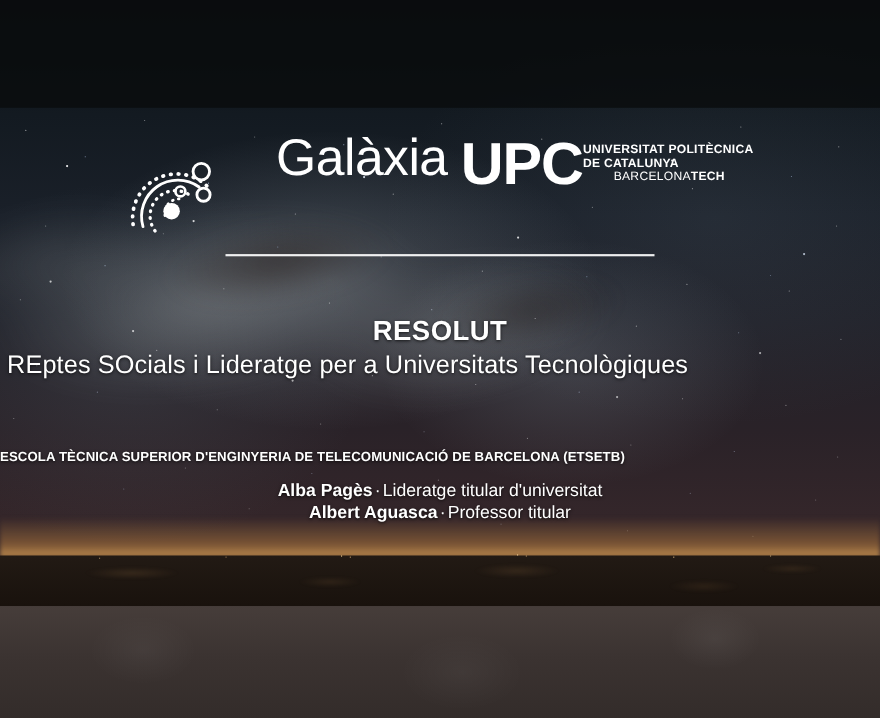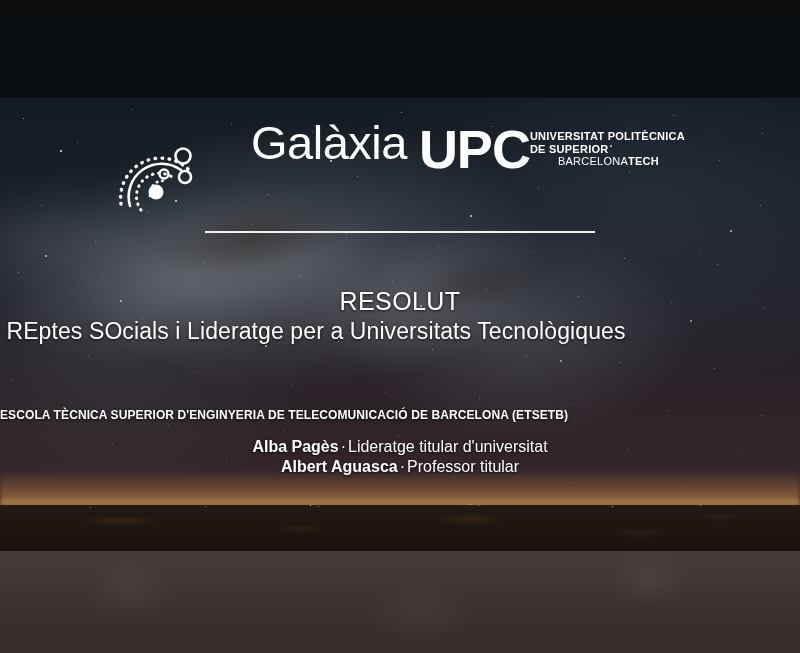--- a/index.html
+++ b/index.html
@@ -192,21 +192,21 @@
   .upc-sub .tech{font-weight:bold;}
   .upc-sub .bcn{font-weight:normal;padding-left:28px;}
 
   .divider{
     position:absolute;left:205px;top:231px;width:390px;height:2px;
     background:rgba(255,255,255,.92);
   }
 
   .title{
     position:absolute;left:0;top:287px;width:800px;text-align:center;
-    color:#fff;font-size:25px;font-weight:normal;letter-spacing:.4px;
+    color:#fff;font-size:25px;font-weight:bold;letter-spacing:.4px;
     text-shadow:0 1px 3px rgba(0,0,0,.75);
   }
   .subtitle{
     position:absolute;left:0;top:318px;width:632px;text-align:center;
     color:#fff;font-size:23px;font-weight:400;letter-spacing:.1px;
     text-shadow:0 1px 3px rgba(0,0,0,.75);
   }
 
   .school{
     position:absolute;left:0;top:408px;width:800px;
@@ -269,21 +269,21 @@
         </span>
 
         <span class="galaxia-block">
           <span class="galaxia-word">Galàxia</span>
         </span>
 
         <span class="upc-block">
           <span class="upc-big">UPC</span>
           <span class="upc-sub">
             <span>UNIVERSITAT POLITÈCNICA</span><br>
-            <span>DE SUPERIOR</span><br>
+            <span>DE CATALUNYA</span><br>
             <span class="bcn">BARCELONA</span><span class="tech">TECH</span>
           </span>
         </span>
 
       </div>
     </div>
 
     <div class="divider"></div>
 
     <div class="title">RESOLUT</div>

